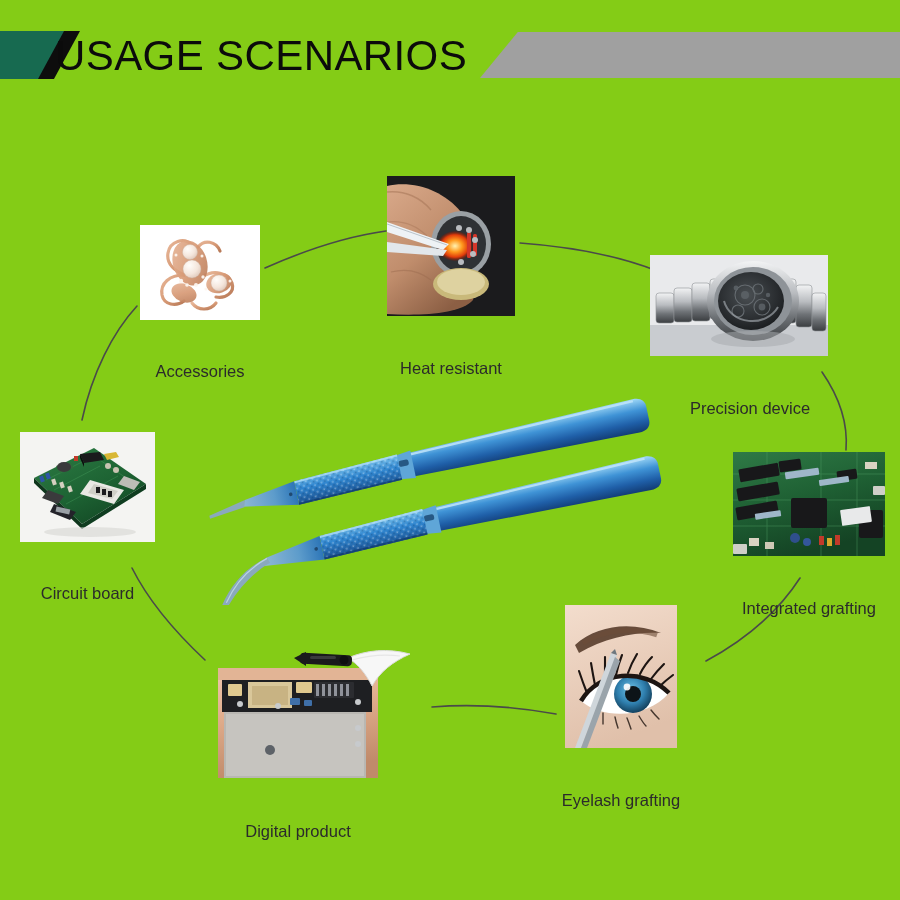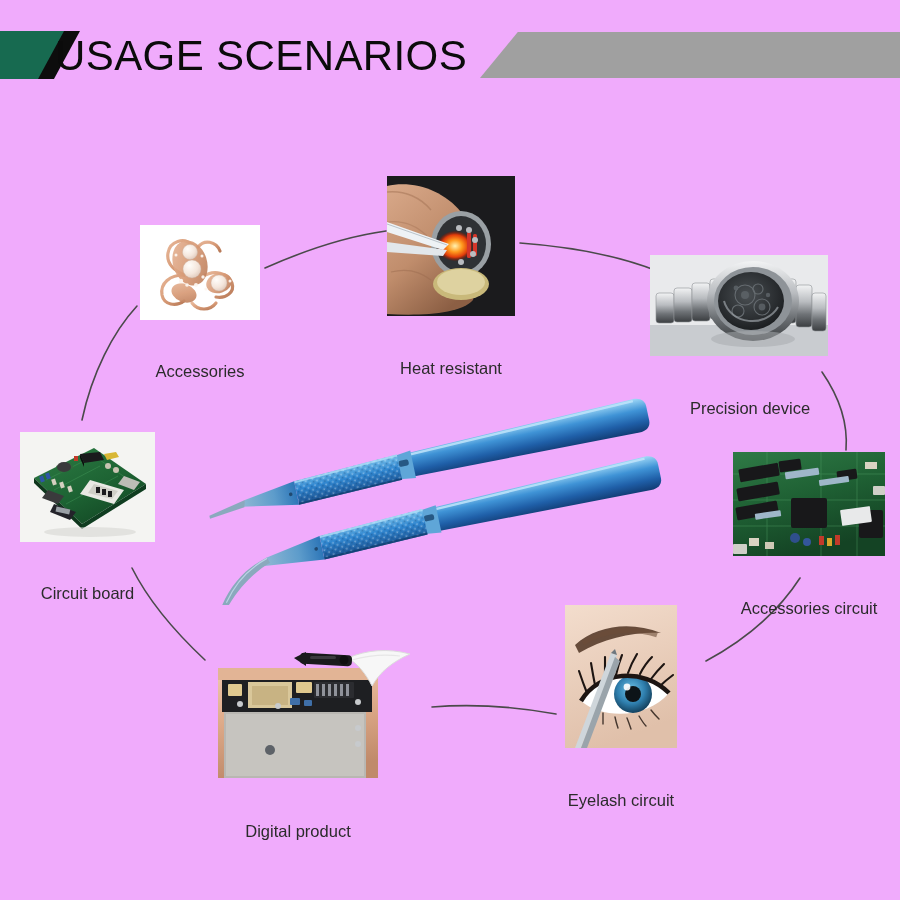--- a/index.html
+++ b/index.html
@@ -2,21 +2,21 @@
 <html><head>
 <meta charset="utf-8">
 <title>Usage Scenarios</title>
 <style>
   html,body{margin:0;padding:0;}
   body{
     width:900px;height:900px;background:#ffffff;
     font-family:"Liberation Sans","DejaVu Sans",sans-serif;
     overflow:hidden;position:relative;
   }
-  #page{position:absolute;inset:0;width:900px;height:900px;background:#f0abfc;}
+  #page{position:absolute;inset:0;width:900px;height:900px;background:#84cc16;}
 
   
   #header{position:absolute;left:0;top:0;width:900px;height:110px;}
   .hdr-green{
     position:absolute;left:0;top:31px;width:72px;height:48px;background:#176a50;
     clip-path:polygon(0 0,100% 0,72% 100%,0 100%);
   }
   .hdr-slash{
     position:absolute;left:38px;top:31px;width:42px;height:48px;background:#0d0d0d;
     clip-path:polygon(62% 0,100% 0,38% 100%,0 100%);
@@ -264,21 +264,21 @@
         <rect x="102" y="83" width="5" height="10" fill="#c23a2a"></rect>
         <rect x="16" y="86" width="10" height="8" fill="#d9d3c2"></rect>
         <rect x="32" y="90" width="9" height="7" fill="#cfc8b6"></rect>
         <rect x="132" y="10" width="12" height="7" fill="#d9d3c2"></rect>
       </g>
       <g fill="#cfcfc8">
         <rect x="0" y="92" width="14" height="10" rx="1"></rect>
         <rect x="140" y="34" width="12" height="9" rx="1"></rect>
       </g>
     </svg>
-    <div class="cap" style="top:110px;">Accessories circuit</div>
+    <div class="cap" style="top:110px;">Integrated grafting</div>
   </div>
 
   <div class="node" style="left:565px;top:605px;width:112px;height:168px;">
     <svg class="tile" width="112" height="143" viewBox="0 0 112 143">
       <defs>
         <linearGradient id="face" x1="0" y1="0" x2="0.3" y2="1">
           <stop offset="0" stop-color="#f3ddcd"></stop>
             <stop offset="1" stop-color="#e0c0aa"></stop>
         </linearGradient>
         <radialGradient id="iris" cx="0.45" cy="0.4" r="0.6">
@@ -316,21 +316,21 @@
         <path d="M74,111 C77,116 79,119 81,121"></path>
         <path d="M86,105 C89,109 92,112 94,114"></path>
       </g>
 
       <g>
         <path d="M10,143 L46,48 L52,50 L16,143 Z" fill="#cfd6db"></path>
         <path d="M16,143 L50,52 L55,56 L22,143 Z" fill="#9aa4ab"></path>
         <path d="M46,48 L52,50 L50,44 Z" fill="#6e787f"></path>
       </g>
     </svg>
-    <div class="cap" style="top:149px;">Eyelash circuit</div>
+    <div class="cap" style="top:149px;">Eyelash grafting</div>
   </div>
 
   <div class="node" style="left:218px;top:668px;width:160px;height:135px;">
     <svg class="tile" width="160" height="110" viewBox="0 0 160 110">
       <defs>
         <linearGradient id="rosegold" x1="0" y1="0" x2="0.2" y2="1">
           <stop offset="0" stop-color="#f0c8ae"></stop>
             <stop offset="0.5" stop-color="#dda988"></stop>
           <stop offset="1" stop-color="#c08a6a"></stop>
         </linearGradient>

